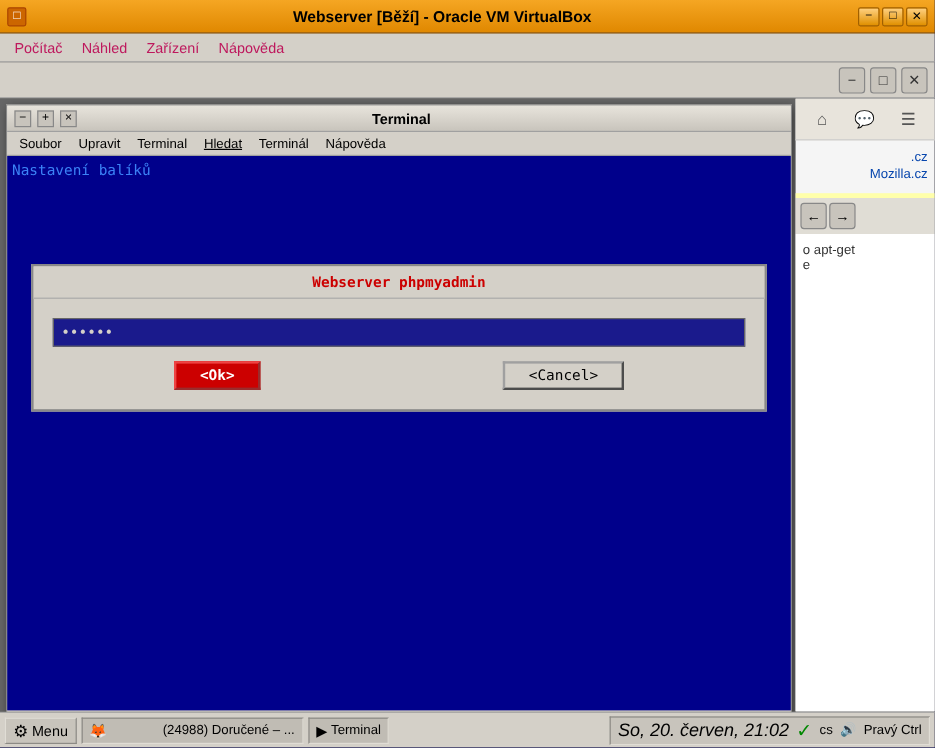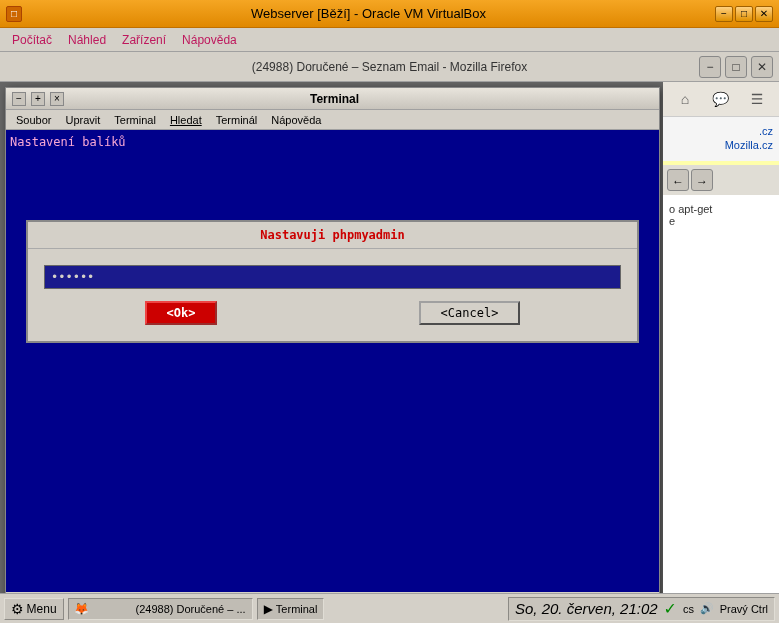--- a/index.html
+++ b/index.html
@@ -13,21 +13,21 @@
       background: linear-gradient(to bottom, #f5a623, #e08800);
       height: 28px;
       display: flex;
       align-items: center;
       justify-content: space-between;
       padding: 0 6px;
       border-bottom: 1px solid #c07000;
     }
     .vbox-titlebar-title {
       font-size: 13px;
-      font-weight: normal;
+      font-weight: bold;
       color: #000;
       flex: 1;
       text-align: center;
     }
     .vbox-titlebar-left { display: flex; align-items: center; }
     .vbox-titlebar-icon { width: 16px; height: 16px; background: #cc6600; border: 1px solid #aa4400; border-radius: 2px; display: flex; align-items: center; justify-content: center; font-size: 10px; color: #fff; }
     .vbox-titlebar-buttons { display: flex; gap: 2px; }
     .vbox-titlebar-btn {
       width: 18px; height: 16px;
       background: linear-gradient(to bottom, #ffd080, #e09000);
@@ -145,21 +145,21 @@
 
     
     .terminal-content {
       flex: 1;
       background: #00008b;
       position: relative;
       padding: 4px;
       overflow: hidden;
     }
     .terminal-text {
-      color: #f9a8d4;
+      color: #3b82f6;
       font-family: monospace;
       font-size: 12px;
       line-height: 1.4;
     }
 
     
     .dialog-box {
       position: absolute;
       top: 90px;
       left: 20px;
@@ -343,21 +343,20 @@
   </div>
 
   <div class="vbox-menubar">
     <span class="vbox-menu-item">Počítač</span>
     <span class="vbox-menu-item">Náhled</span>
     <span class="vbox-menu-item">Zařízení</span>
     <span class="vbox-menu-item">Nápověda</span>
   </div>
 
   <div class="firefox-bar">
-    <span style="font-size:12px;color:#333;">(24988) Doručené – Seznam Email - Mozilla Firefox</span>
     <div class="firefox-bar-right">
       <div class="firefox-nav-btn">−</div>
       <div class="firefox-nav-btn">□</div>
       <div class="firefox-nav-btn">✕</div>
     </div>
   </div>
 
   <div class="main-area">
 
     <div class="terminal-window">
@@ -378,21 +377,21 @@
         <span class="terminal-menu-item">Terminal</span>
         <span class="terminal-menu-item active">Hledat</span>
         <span class="terminal-menu-item">Terminál</span>
         <span class="terminal-menu-item">Nápověda</span>
       </div>
 
       <div class="terminal-content">
         <div class="terminal-text">Nastavení balíků</div>
 
         <div class="dialog-box">
-          <div class="dialog-titlebar">Nastavuji phpmyadmin</div>
+          <div class="dialog-titlebar">Webserver phpmyadmin</div>
           <div class="dialog-content">
             <div class="dialog-input-row">
               <input class="dialog-input" type="password" value="******" style="">
             </div>
             <div class="dialog-buttons">
               <button class="dialog-btn-ok">&lt;Ok&gt;</button>
               <button class="dialog-btn-cancel">&lt;Cancel&gt;</button>
             </div>
           </div>
         </div>

